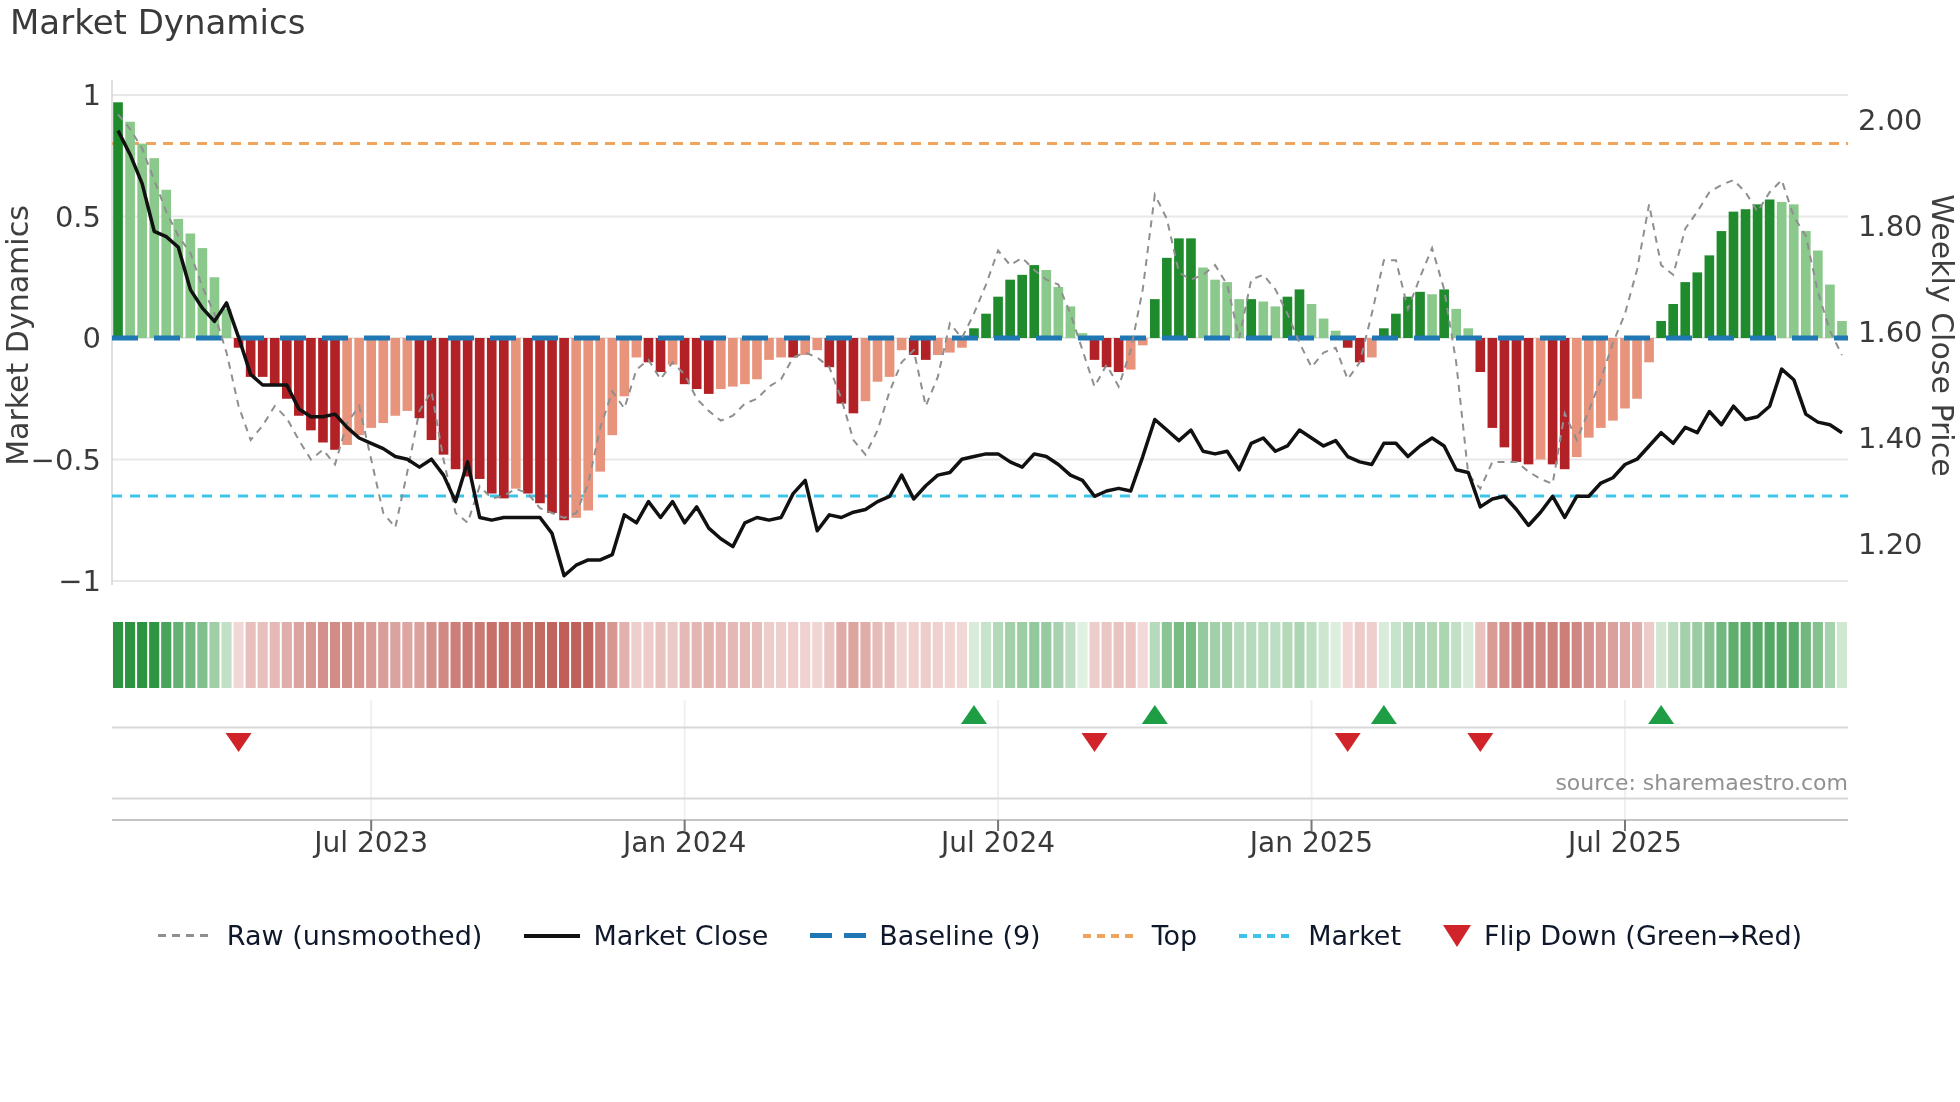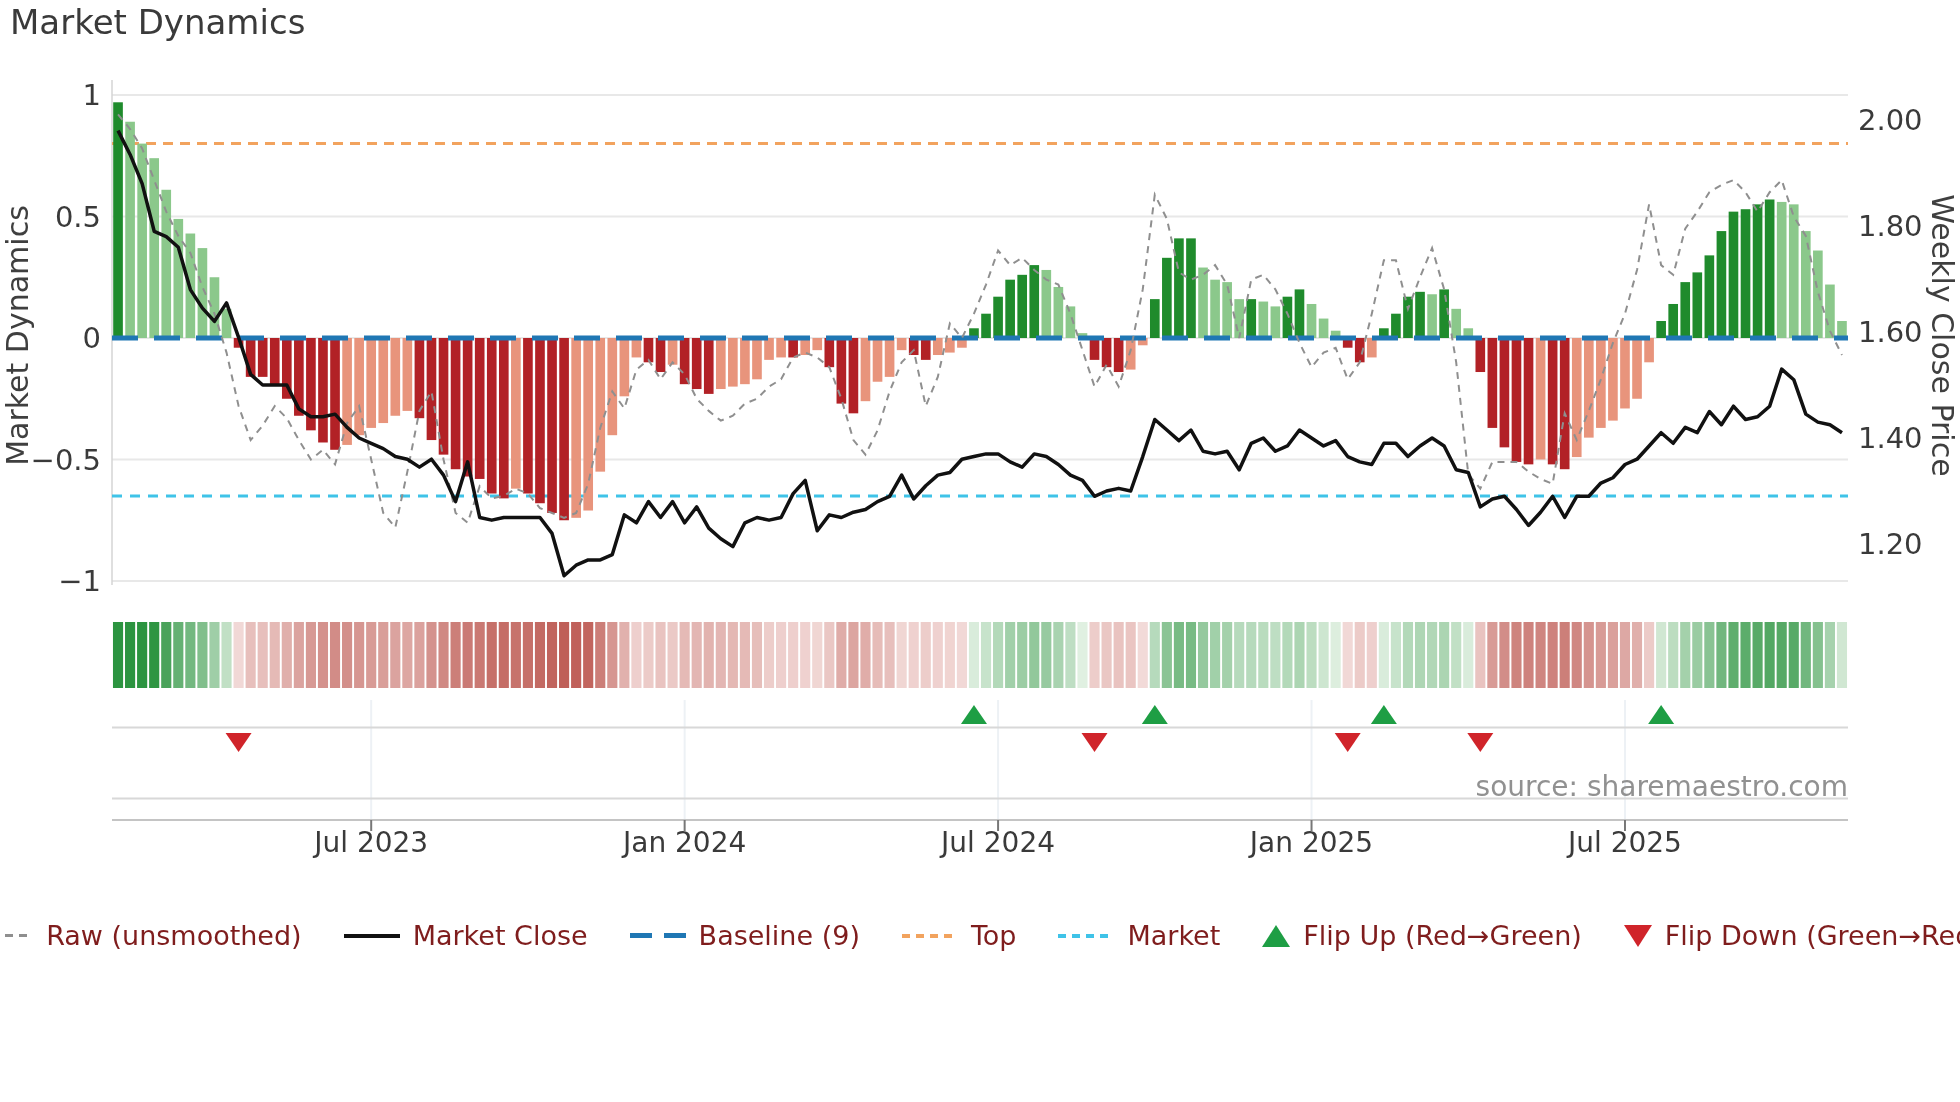--- a/index.html
+++ b/index.html
@@ -4,24 +4,24 @@
 <style>
   html,body{margin:0;padding:0;background:#fff;}
   body{width:1960px;height:1102px;position:relative;overflow:hidden;
        font-family:"DejaVu Sans","Liberation Sans",sans-serif;color:#3a3a3a;}
   #fig{position:absolute;inset:0;background:#ffffff;}
   #title{position:absolute;left:10px;top:2px;font-size:34px;color:#3a3a3a;}
   #ylabel-left{position:absolute;left:-148px;top:318px;width:330px;text-align:center;
        transform:rotate(-90deg);font-size:30px;color:#3f3f3f;}
   #ylabel-right{position:absolute;left:1777px;top:318px;width:330px;text-align:center;
        transform:rotate(90deg);font-size:30px;color:#3f3f3f;}
-  #source{position:absolute;right:112px;top:770px;font-size:28px;color:#919191;}
+  #source{position:absolute;right:112px;top:770px;font-size:22px;color:#919191;}
   svg{position:absolute;left:0;top:0;}
   #legend{position:absolute;left:0;top:920px;width:1960px;display:flex;
-       justify-content:center;align-items:center;gap:42px;font-size:27px;color:#7f1d1d;}
+       justify-content:center;align-items:center;gap:42px;font-size:27px;color:#0f172a;}
   .leg-item{display:flex;align-items:center;gap:13px;white-space:nowrap;}
   .sw{display:inline-block;width:56px;}
   .sw-raw{height:3px;background:repeating-linear-gradient(90deg,#8f8f8f 0 8px,transparent 8px 14px);}
   .sw-close{height:4px;background:#111;}
   .sw-base{height:5px;background:repeating-linear-gradient(90deg,#1f77b4 0 22px,transparent 22px 34px);}
   .sw-top{height:4px;background:repeating-linear-gradient(90deg,#f2a35e 0 8px,transparent 8px 14px);}
   .sw-bot{height:4px;background:repeating-linear-gradient(90deg,#3fc3e8 0 8px,transparent 8px 14px);}
   .sw-up{width:0;height:0;border-left:14px solid transparent;border-right:14px solid transparent;
        border-bottom:22px solid #1e9e44;}
   .sw-down{width:0;height:0;border-left:14px solid transparent;border-right:14px solid transparent;
@@ -412,21 +412,17 @@
     </span>
     <span class="leg-item">
       <span class="sw sw-top"></span>
       <span>Top</span>
     </span>
     <span class="leg-item">
       <span class="sw sw-bot"></span>
       <span>Market</span>
     </span>
     <span class="leg-item">
-      <span class="sw-up"></span>
-      <span>Flip Up (Red→Green)</span>
-    </span>
-    <span class="leg-item">
       <span class="sw-down"></span>
       <span>Flip Down (Green→Red)</span>
     </span>
   </div>
 </div>
 
 </body></html>

